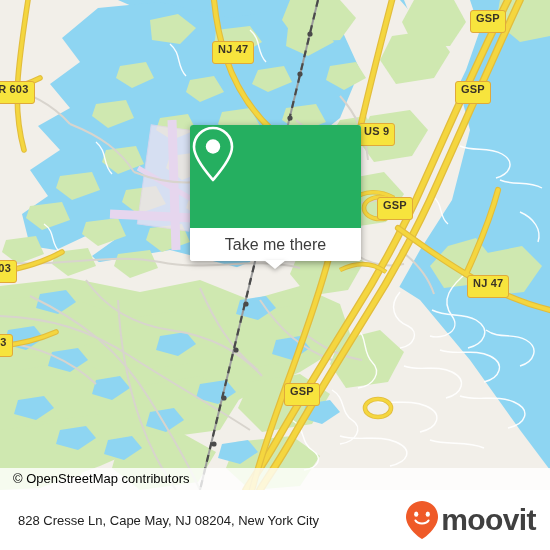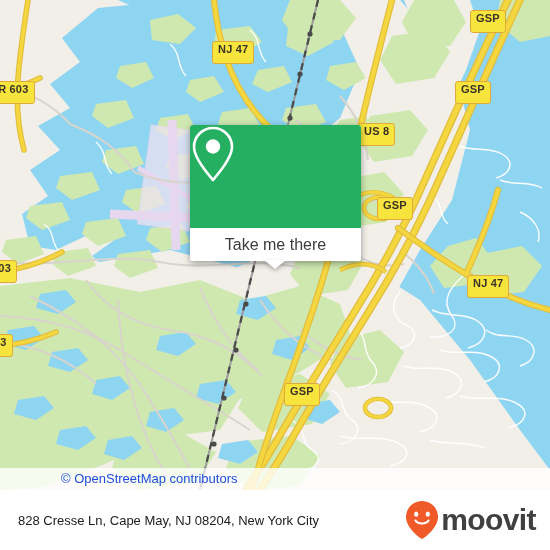--- a/index.html
+++ b/index.html
@@ -12,22 +12,22 @@
 
   
   .shield{position:absolute;background:#f7e43d;border:1.6px solid #e0a93b;border-radius:3px;
           color:#3a3327;font-size:11px;font-weight:bold;letter-spacing:.2px;
           padding:1px 5px 8px 5px;line-height:12px;white-space:nowrap;
           font-family:"Liberation Sans",sans-serif;box-sizing:border-box;}
 
   
   #attrib{position:absolute;left:0;top:468px;width:550px;height:23px;
           background:rgba(255,255,255,.80);}
-  #attrib span{position:absolute;left:13px;top:3px;font-size:13px;color:#1d4ed8;
-               font-family:"Liberation Sans",sans-serif;margin-left:48px;}
+  #attrib span{position:absolute;left:13px;top:3px;font-size:13px;color:#000000;
+               font-family:"Liberation Sans",sans-serif;}
 
   
   #card{position:absolute;left:190px;top:125px;width:171px;height:136px;
         background:#fff;border-radius:3px;
         box-shadow:0 2px 7px rgba(0,0,0,.38);}
   #card-top{height:103px;background:#25af60;border-radius:3px 3px 0 0;
             display:flex;align-items:center;justify-content:center;}
   #card-bottom{height:33px;display:flex;align-items:center;justify-content:center;
                background:#fff;border-radius:0 0 3px 3px;}
   #card-label{font-size:16px;color:#3c3c3c;font-family:"Liberation Sans",sans-serif;}
@@ -280,21 +280,21 @@
           <path d="M340,270 C356,262 372,262 386,272"></path>
         </g>
 
       </g>
     </svg>
 
     <div class="shield" style="left:470px;top:10px;">GSP</div>
     <div class="shield" style="left:212px;top:41px;">NJ 47</div>
     <div class="shield" style="left:455px;top:81px;">GSP</div>
     <div class="shield" style="left:-16px;top:81px;">CR 603</div>
-    <div class="shield" style="left:358px;top:123px;">US 8</div>
+    <div class="shield" style="left:358px;top:123px;">US 9</div>
     <div class="shield" style="left:377px;top:197px;">GSP</div>
     <div class="shield" style="left:-14px;top:260px;">603</div>
     <div class="shield" style="left:467px;top:275px;">NJ 47</div>
     <div class="shield" style="left:-12px;top:334px;">03</div>
     <div class="shield" style="left:284px;top:383px;">GSP</div>
 
     <div id="card">
       <div id="card-top">
         <svg width="46" height="58" viewBox="0 0 46 58">
           <path d="M23,3 C12.5,3 4,11.4 4,21.8 C4,33.5 17.5,48.5 23,55 C28.5,48.5 42,33.5 42,21.8 C42,11.4 33.5,3 23,3 Z" fill="none" stroke="#ffffff" stroke-width="2.6" stroke-linejoin="round"></path>

